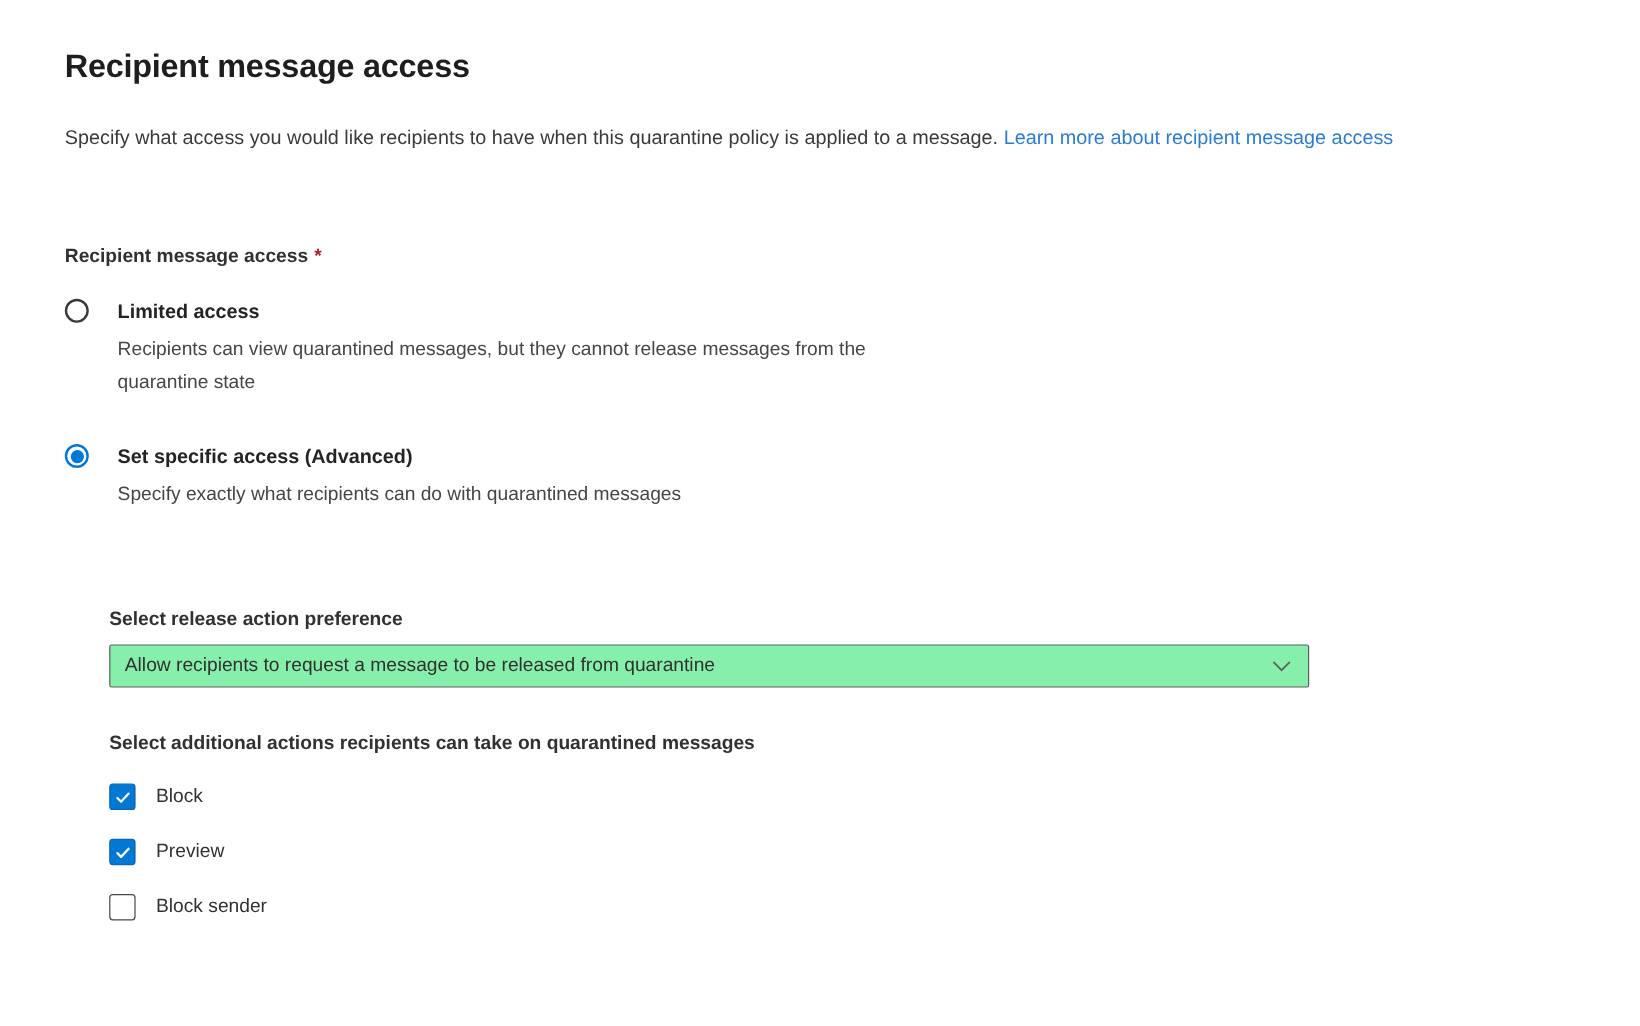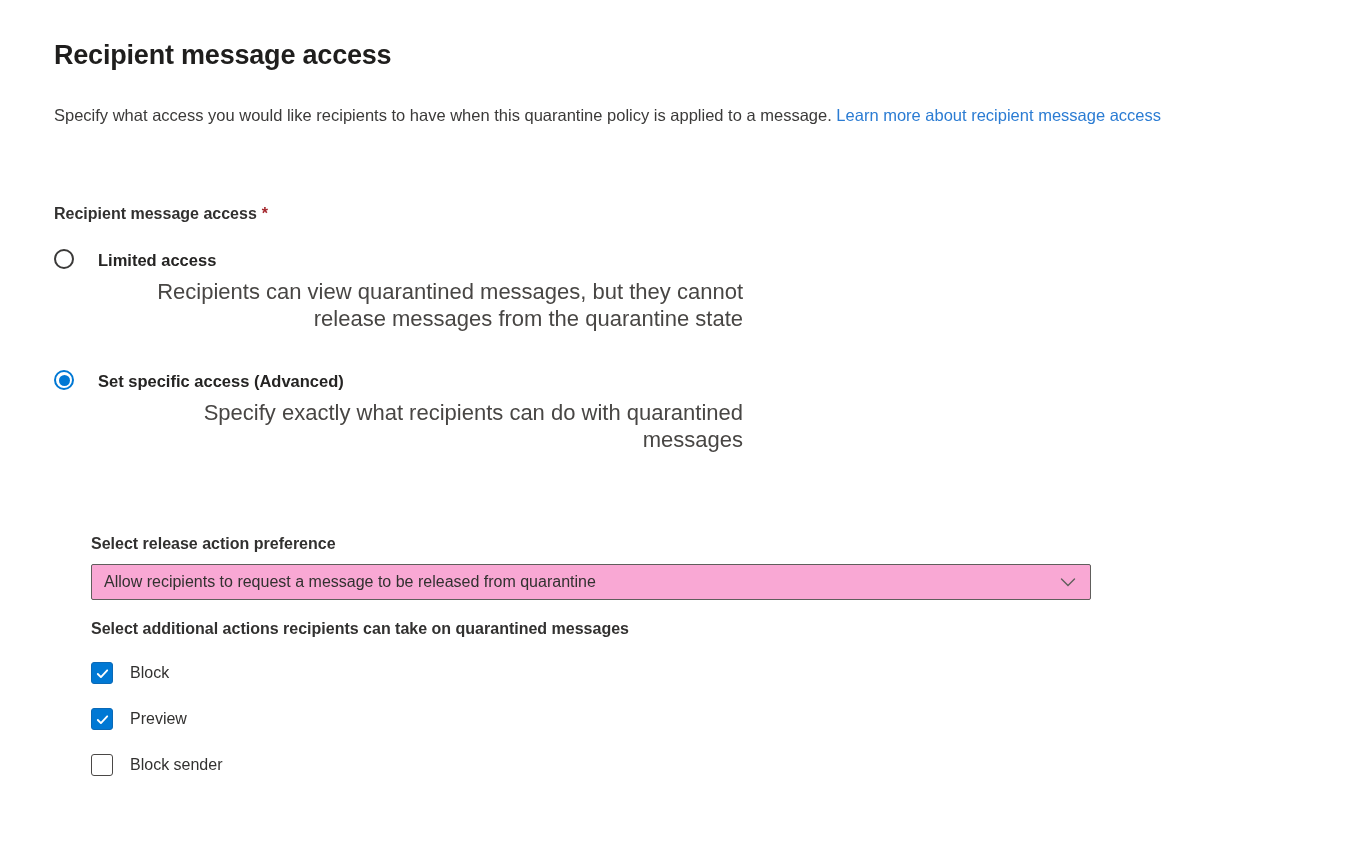--- a/index.html
+++ b/index.html
@@ -76,61 +76,60 @@
   }
   .radio-option.on .radio-dot{display:block;}
   .radio-label{
     font-size:16.5px;
     font-weight:700;
     color:#252423;
     line-height:22px;
   }
   .radio-desc{
     margin-top:7px;
-    font-size:22px;
+    font-size:16px;
     line-height:27px;
     color:var(--secondary-text-color);
     font-weight:400;
     max-width:645px;
-    text-align:right;
   }
 
   .advanced-section{
     margin-left:37px;
     margin-top:82px;
   }
   .sub-label{
     font-size:16px;
     font-weight:700;
     color:var(--text-color);
   }
   .dropdown{
     margin-top:11px;
     width:1000px;
     height:36px;
     border:1px solid var(--border-color);
     border-radius:2px;
-    background:#f9a8d4;
+    background:#86efac;
     display:flex;
     align-items:center;
     justify-content:space-between;
     padding:0 14px 0 12px;
     cursor:pointer;
   }
   .dropdown-value{
     font-size:16px;
     color:var(--text-color);
     white-space:nowrap;
     overflow:hidden;
     text-overflow:ellipsis;
   }
   .chevron{flex:0 0 auto;display:flex;align-items:center;}
 
   .additional-label{
-    margin-top:20px;
+    margin-top:38px;
     font-size:16px;
     font-weight:700;
     color:var(--text-color);
   }
   .checkbox-list{margin-top:2px;}
   .checkbox-row{
     display:flex;
     align-items:center;
     margin-top:24px;
     cursor:pointer;

